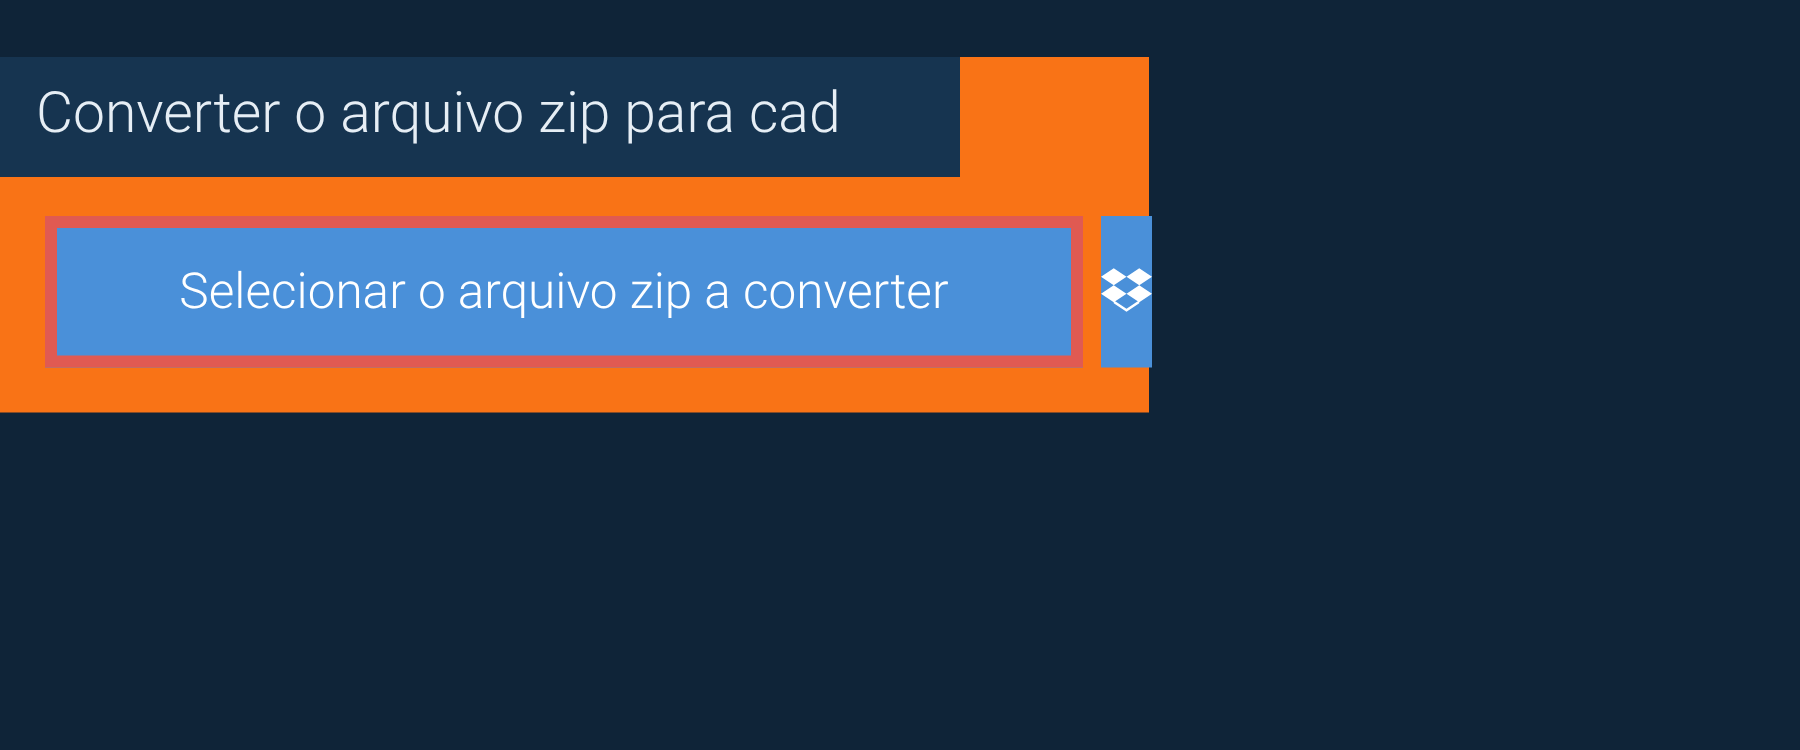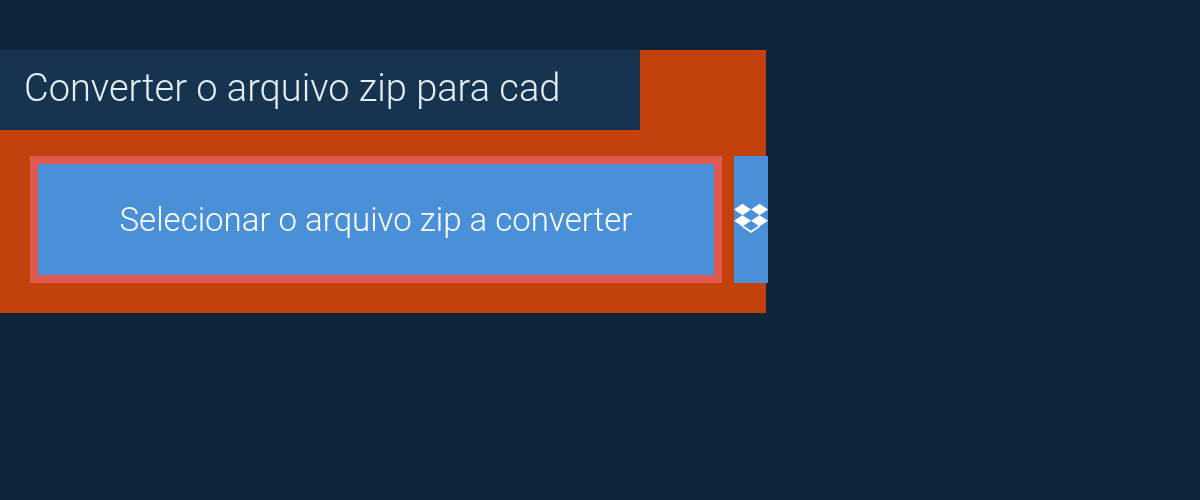--- a/index.html
+++ b/index.html
@@ -4,23 +4,23 @@
   <style>
     * { margin: 0; padding: 0; box-sizing: border-box; }
     body {
       background: #0f2438;
       font-family: -apple-system, BlinkMacSystemFont, "Segoe UI", Roboto, sans-serif;
       width: 1200px;
       height: 500px;
       overflow: hidden;
     }
     .panel {
-      background: #c2410c;
+      background: #f97316;
       width: 766px;
-      margin-top: 50px;
+      margin-top: 38px;
       margin-left: 0;
     }
     .title-bar {
       background: #163450;
       color: #e6eef5;
       font-size: 38px;
       font-weight: 300;
       padding: 16px 24px 20px 24px;
       width: 640px;
     }
@@ -29,21 +29,21 @@
       padding: 26px 22px 30px 30px;
       gap: 12px;
       align-items: stretch;
     }
     .select-button {
       background: #4a90d9;
       border: 8px solid #e05a52;
       color: #ffffff;
       font-size: 33px;
       font-weight: 300;
-      padding: 36px 40px;
+      padding: 23px 40px;
       flex: 0 0 auto;
       width: 692px;
       text-align: center;
       cursor: pointer;
       display: flex;
       align-items: center;
       justify-content: center;
     }
     .dropbox-button {
       background: #4a90d9;

